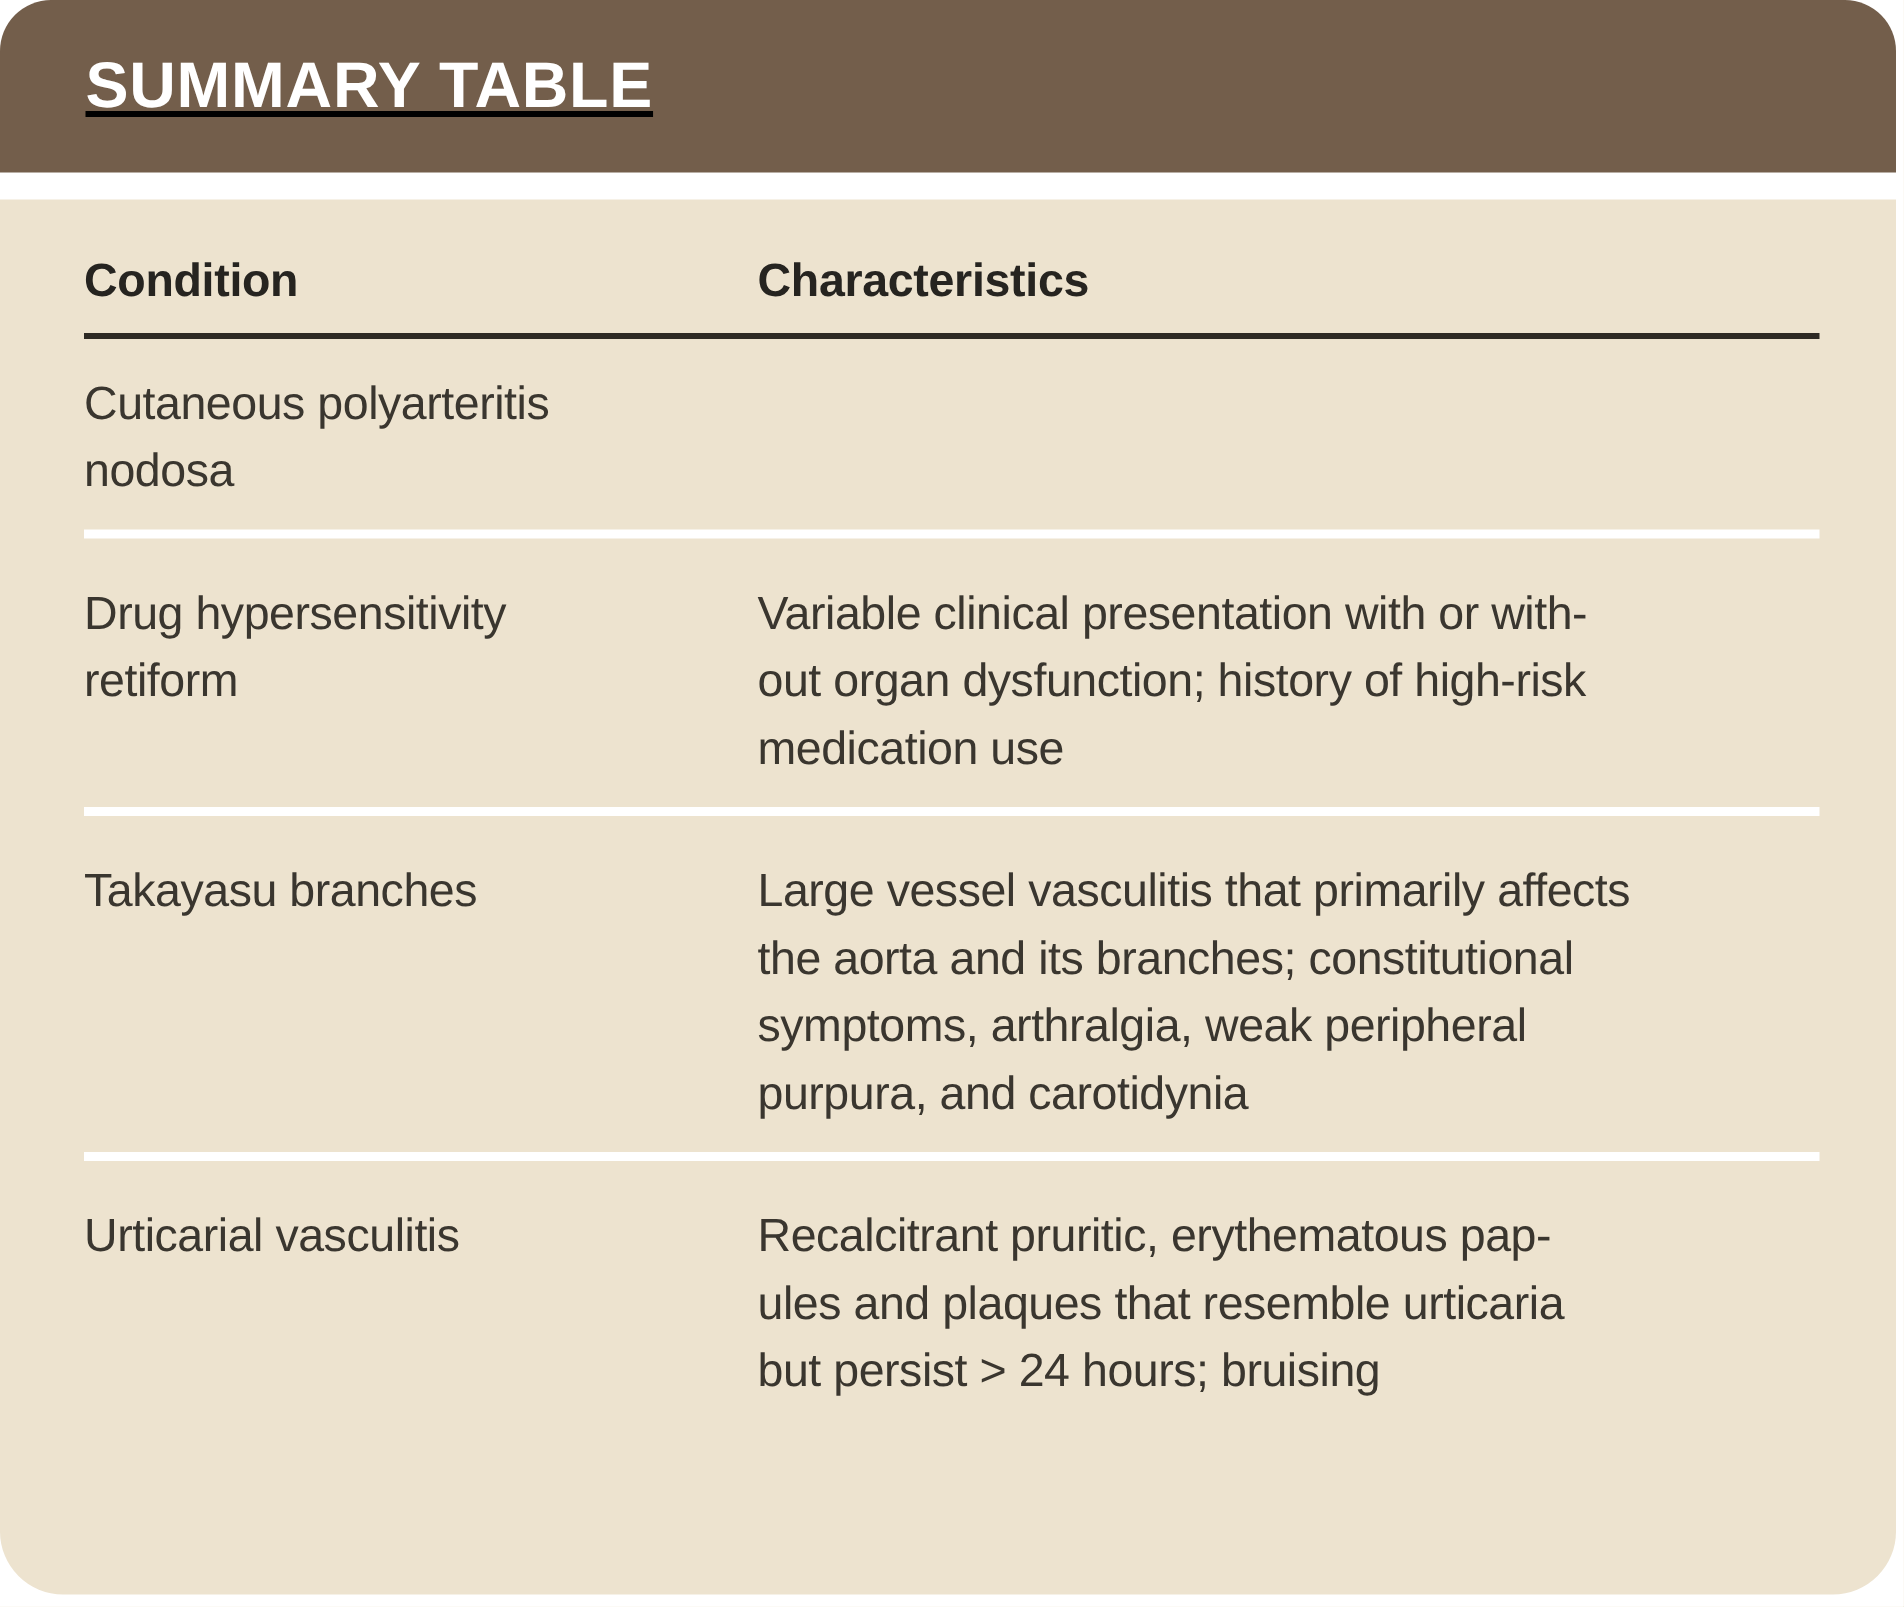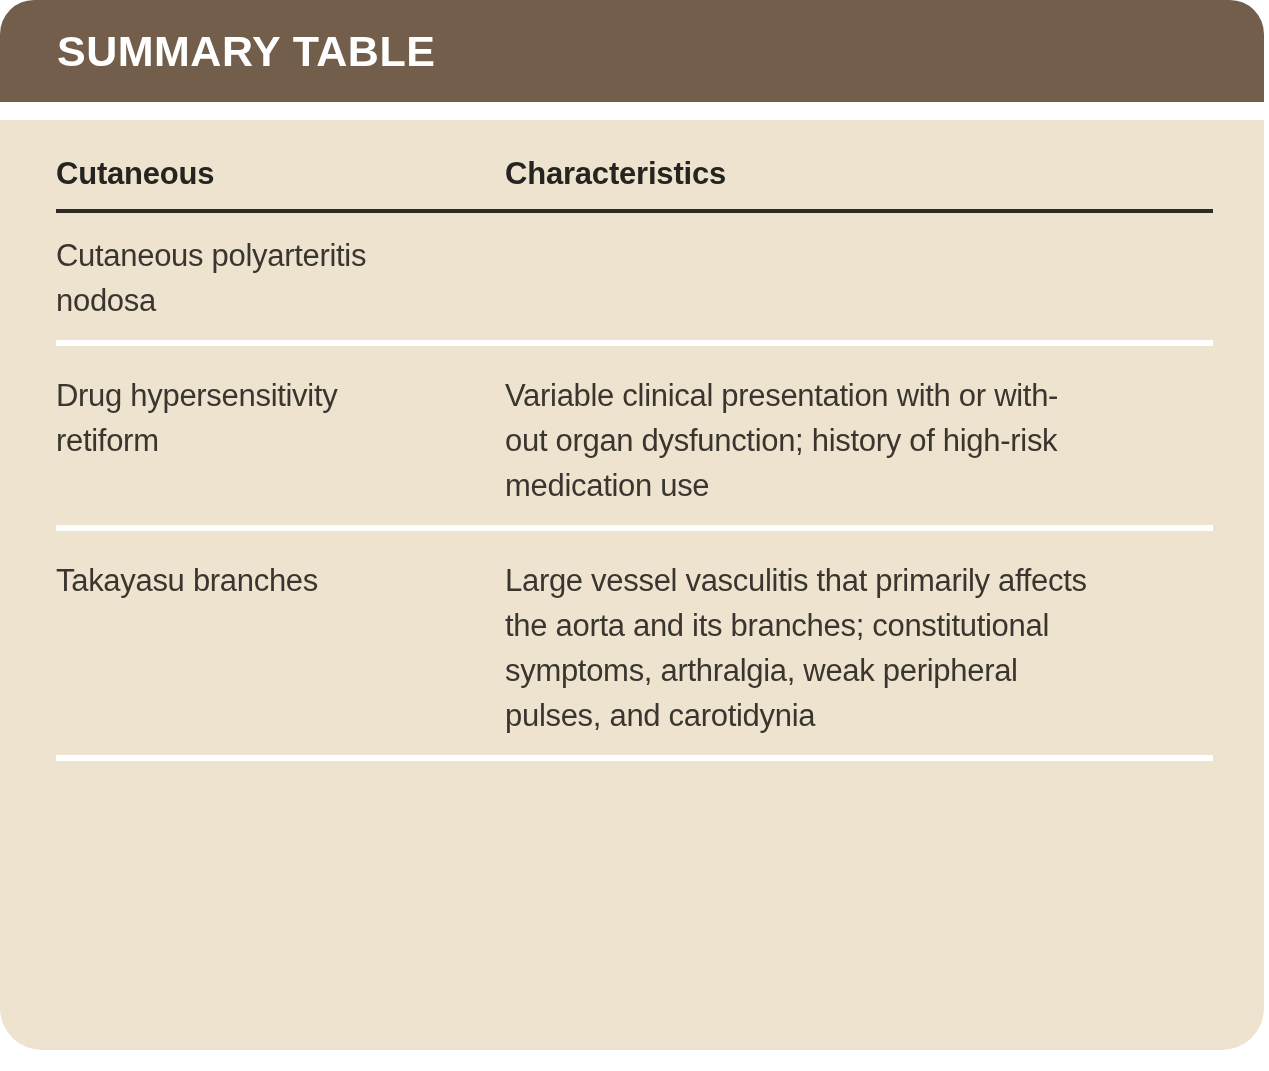--- a/index.html
+++ b/index.html
@@ -12,27 +12,28 @@
     position: relative;
     width: 1269px;
     height: 1071px;
     background: #ffffff;
     overflow: hidden;
   }
   .card {
     width: 1264px;
   }
   .banner {
-    height: 102px;
+    height: 115px;
     background: #735E4B;
     border-radius: 34px 34px 0 0;
     display: flex;
     align-items: center;
     padding-left: 57px;
     box-sizing: border-box;
+    text-decoration: underline;
   }
   .banner-title {
     margin: 0;
     color: #ffffff;
     font-size: 43px;
     font-weight: bold;
     letter-spacing: 0.5px;
   }
   .table-body {
     margin-top: 18px;
@@ -85,21 +86,21 @@
 <div class="page">
   <div class="card">
 
     <div class="banner">
       <h1 class="banner-title">SUMMARY TABLE</h1>
     </div>
 
     <div class="table-body">
 
       <div class="cols col-heads">
-        <div class="col-head">Cutaneous</div>
+        <div class="col-head">Condition</div>
         <div class="col-head">Characteristics</div>
       </div>
 
       <div class="header-rule"></div>
 
       <div class="cols trow first">
         <div class="cell">Cutaneous polyarteritis
 nodosa</div>
       </div>
 
@@ -109,19 +110,25 @@
         <div class="cell">Variable clinical presentation with or with-
 out organ dysfunction; history of high-risk
 medication use</div>
       </div>
 
       <div class="cols trow">
         <div class="cell">Takayasu branches</div>
         <div class="cell">Large vessel vasculitis that primarily affects
 the aorta and its branches; constitutional
 symptoms, arthralgia, weak peripheral
-pulses, and carotidynia</div>
+purpura, and carotidynia</div>
       </div>
 
+      <div class="cols trow last">
+        <div class="cell">Urticarial vasculitis</div>
+        <div class="cell">Recalcitrant pruritic, erythematous pap-
+ules and plaques that resemble urticaria
+but persist &gt; 24 hours; bruising</div>
+      </div>
 
     </div>
   </div>
 </div>
 
 </body></html>

